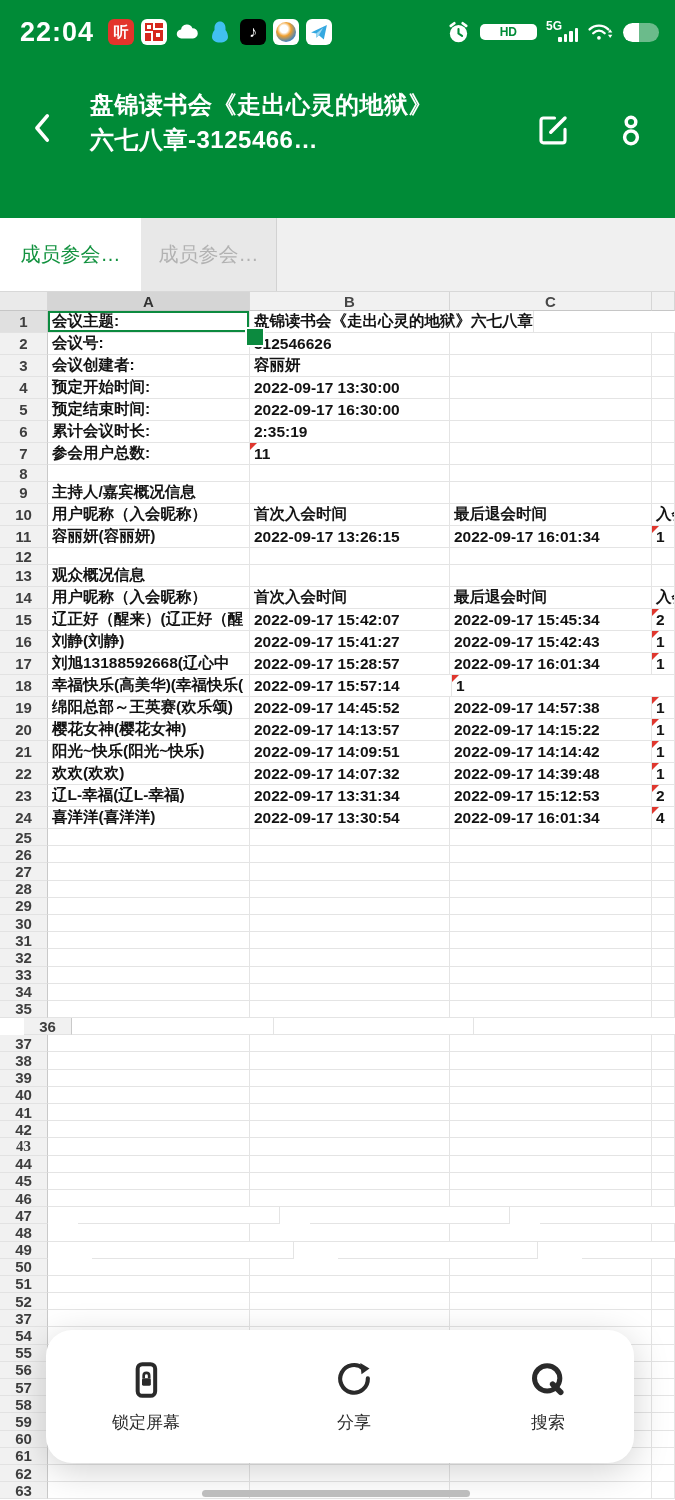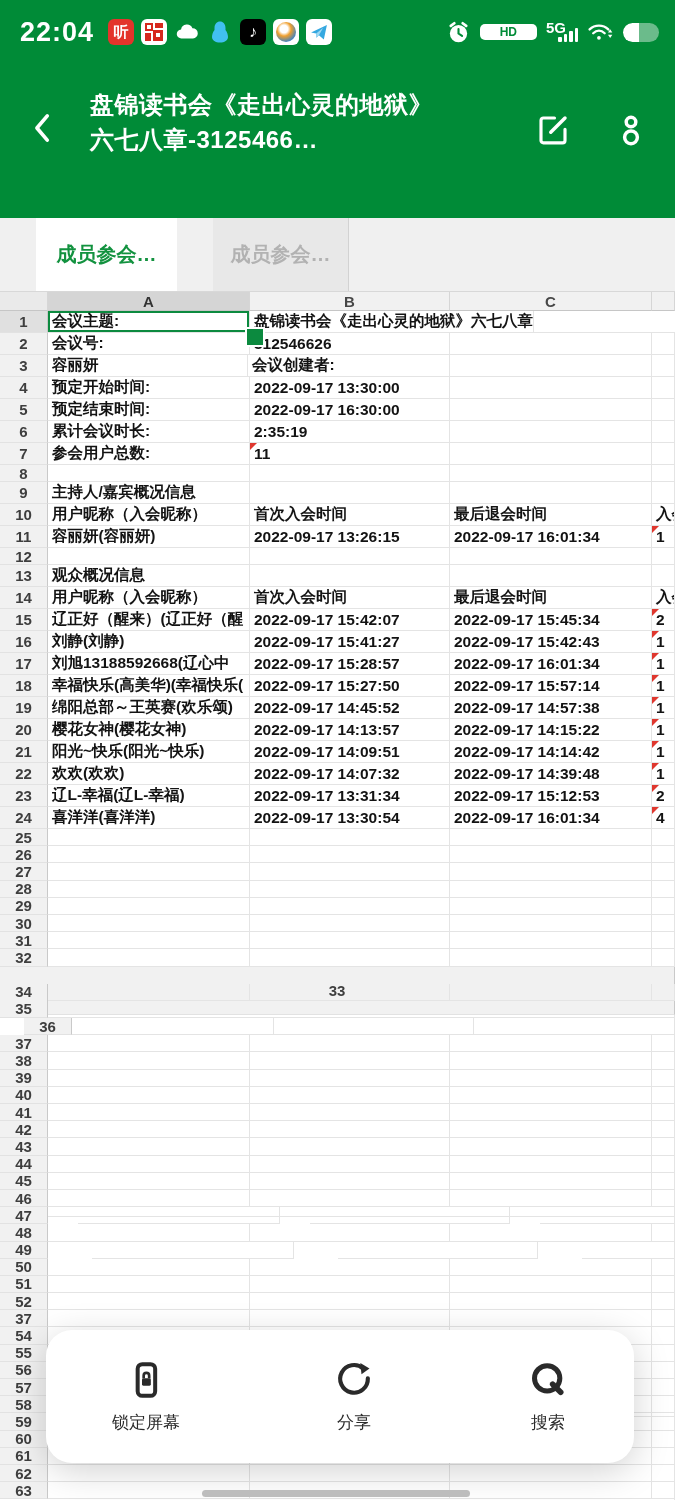--- a/index.html
+++ b/index.html
@@ -15,36 +15,36 @@
   .ni-red{background:#e3342b;color:#fff;}
   .ni-white{background:#fff;}
   .ni-black{background:#000;color:#fff;font-size:16px;}
   .ni-cloud{background:transparent;}
   .swirl{width:20px;height:20px;border-radius:50%;
          background:radial-gradient(circle at 40% 35%,#ffffff 0 22%,#f0a030 40%,#3b82c4 75%,#2a5fa0 100%);}
   .sicons{display:flex;align-items:center;gap:9px;}
   .hd{background:#fff;color:#008B37;font-size:12px;font-weight:800;border-radius:5px;
       padding:2px 20px;line-height:1;}
   .sig{position:relative;width:32px;height:24px;}
-  .sig .g5{position:absolute;top:-1px;left:0;color:#fff;font-size:15px;font-weight:700;}
+  .sig .g5{position:absolute;top:-1px;left:0;color:#fff;font-size:12px;font-weight:700;}
   .bars{position:absolute;bottom:2px;right:0;display:flex;align-items:flex-end;gap:2px;}
   .bars i{display:block;width:3.5px;background:#fff;border-radius:1px;}
   .batt{width:36px;height:19px;border-radius:9.5px;background:rgba(255,255,255,.42);overflow:hidden;}
   .batt i{display:block;height:100%;width:45%;background:#fff;border-radius:9.5px 0 0 9.5px;}
   
   .hdrrow{display:flex;align-items:flex-end;padding:30px 20px 0 20px;}
   .backbtn{width:46px;height:60px;display:flex;align-items:center;justify-content:center;flex:0 0 46px;}
   .title{flex:0 0 352px;margin-left:24px;color:#fff;font-size:24px;font-weight:700;line-height:1.45;
          letter-spacing:.5px;}
   .hspacer{flex:1;}
   .hbtn{width:48px;height:56px;display:flex;align-items:center;justify-content:center;}
   
   .tabs{position:absolute;top:218px;left:0;width:675px;height:74px;background:#f0f0f0;display:flex;
         border-bottom:1px solid #d8d8d8;box-sizing:border-box;}
-  .tab{display:flex;align-items:center;justify-content:center;font-size:20px;font-weight:700;margin-left:36px;}
+  .tab{display:flex;align-items:center;justify-content:center;font-size:20px;font-weight:400;}
   .tab.active{width:141px;background:#fff;color:#12923F;}
   .tab.inactive{width:136px;background:#e8e8e8;color:#b2b2b2;border-right:1px solid #d2d2d2;box-sizing:border-box;}
   
   #grid{position:absolute;top:292px;left:0;width:675px;height:1208px;background:#fff;overflow:hidden;}
   .srow{display:flex;width:675px;}
   .gc{box-sizing:border-box;position:relative;display:flex;align-items:center;}
   .gut{flex:0 0 48px;background:#f1f1f1;border-right:1px solid #c9c9c9;border-bottom:1px solid #e2e2e2;
        justify-content:center;font-size:15px;font-weight:600;color:#3e3e3e;}
   .gut.gsel{background:#e0e0e0;}
   .cell{border-right:1px solid #e4e4e4;border-bottom:1px solid #e4e4e4;font-size:15.5px;font-weight:700;
@@ -181,22 +181,22 @@
     </div>
     <div class="srow" style="height: 22px;">
       <div class="gc gut">2</div>
       <div class="gc cell cA">会议号:</div>
       <div class="gc cell cB">312546626</div>
       <div class="gc cell cC"></div>
       <div class="gc cell cD"></div>
     </div>
     <div class="srow" style="height: 22px;">
       <div class="gc gut">3</div>
+      <div class="gc cell cA">会议创建者:</div>
       <div class="gc cell cB">容丽妍</div>
-      <div class="gc cell cA">会议创建者:</div>
       <div class="gc cell cC"></div>
       <div class="gc cell cD"></div>
     </div>
     <div class="srow" style="height: 22px;">
       <div class="gc gut">4</div>
       <div class="gc cell cA">预定开始时间:</div>
       <div class="gc cell cB">2022-09-17 13:30:00</div>
       <div class="gc cell cC"></div>
       <div class="gc cell cD"></div>
     </div>
@@ -287,21 +287,20 @@
     <div class="srow" style="height: 22px;">
       <div class="gc gut">17</div>
       <div class="gc cell cA">刘旭13188592668(辽心中</div>
       <div class="gc cell cB">2022-09-17 15:28:57</div>
       <div class="gc cell cC">2022-09-17 16:01:34</div>
       <div class="gc cell cD">1<span class="cm"></span></div>
     </div>
     <div class="srow" style="height: 22px;">
       <div class="gc gut">18</div>
       <div class="gc cell cA">幸福快乐(高美华)(幸福快乐(</div>
-      <div class="gc cell cB">2022-09-17 15:27:50</div>
       <div class="gc cell cC">2022-09-17 15:57:14</div>
       <div class="gc cell cD">1<span class="cm"></span></div>
     </div>
     <div class="srow" style="height: 22px;">
       <div class="gc gut">19</div>
       <div class="gc cell cA">绵阳总部～王英赛(欢乐颂)</div>
       <div class="gc cell cB">2022-09-17 14:45:52</div>
       <div class="gc cell cC">2022-09-17 14:57:38</div>
       <div class="gc cell cD">1<span class="cm"></span></div>
     </div>
@@ -389,35 +388,35 @@
       <div class="gc cell cC"></div>
       <div class="gc cell cD"></div>
     </div>
     <div class="srow" style="height: 17.2px;">
       <div class="gc gut">32</div>
       <div class="gc cell cA"></div>
       <div class="gc cell cB"></div>
       <div class="gc cell cC"></div>
       <div class="gc cell cD"></div>
     </div>
-    <div class="srow" style="height: 17.2px; flex-direction: column;">
+    <div class="srow" style="height: 17.2px;">
       <div class="gc gut">33</div>
       <div class="gc cell cA"></div>
       <div class="gc cell cB"></div>
       <div class="gc cell cC"></div>
       <div class="gc cell cD"></div>
     </div>
     <div class="srow" style="height: 17.2px;">
       <div class="gc gut">34</div>
       <div class="gc cell cA"></div>
       <div class="gc cell cB"></div>
       <div class="gc cell cC"></div>
       <div class="gc cell cD"></div>
     </div>
-    <div class="srow" style="height: 17.2px; align-items: flex-end;">
+    <div class="srow" style="height: 17.2px;">
       <div class="gc gut">35</div>
       <div class="gc cell cA"></div>
       <div class="gc cell cB"></div>
       <div class="gc cell cC"></div>
       <div class="gc cell cD"></div>
     </div>
     <div class="srow" style="height: 17.2px; margin-left: 24px;">
       <div class="gc gut">36</div>
       <div class="gc cell cA"></div>
       <div class="gc cell cB"></div>
@@ -459,21 +458,21 @@
       <div class="gc cell cC"></div>
       <div class="gc cell cD"></div>
     </div>
     <div class="srow" style="height: 17.2px;">
       <div class="gc gut">42</div>
       <div class="gc cell cA"></div>
       <div class="gc cell cB"></div>
       <div class="gc cell cC"></div>
       <div class="gc cell cD"></div>
     </div>
-    <div class="srow" style="height: 17.2px;">
+    <div class="srow" style="height: 17.2px; font-family: Liberation Serif, serif;">
       <div class="gc gut">43</div>
       <div class="gc cell cA"></div>
       <div class="gc cell cB"></div>
       <div class="gc cell cC"></div>
       <div class="gc cell cD"></div>
     </div>
     <div class="srow" style="height: 17.2px;">
       <div class="gc gut">44</div>
       <div class="gc cell cA"></div>
       <div class="gc cell cB"></div>

